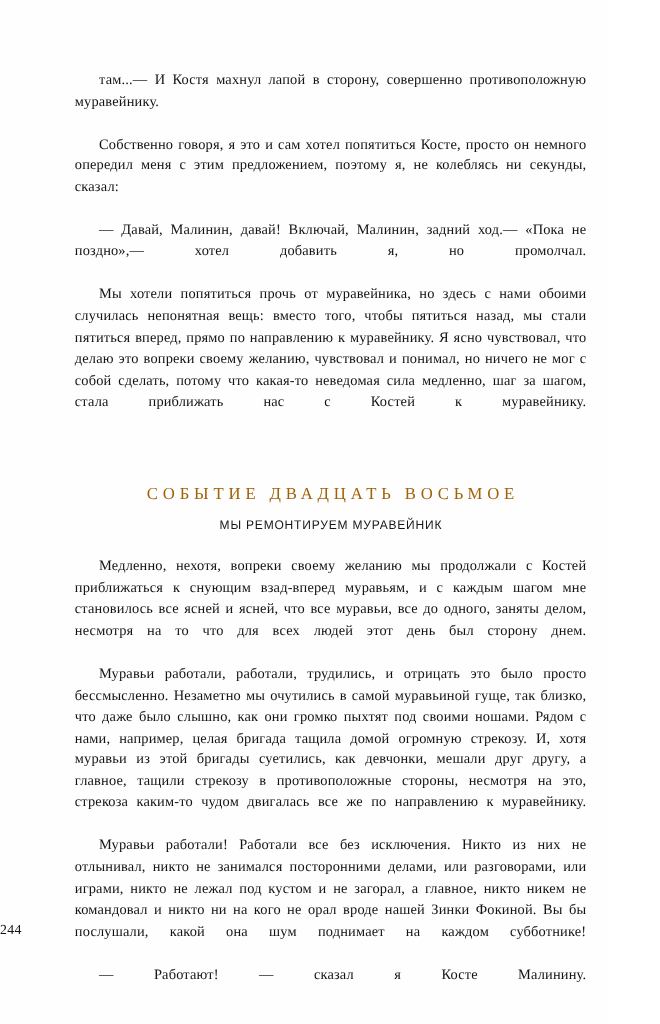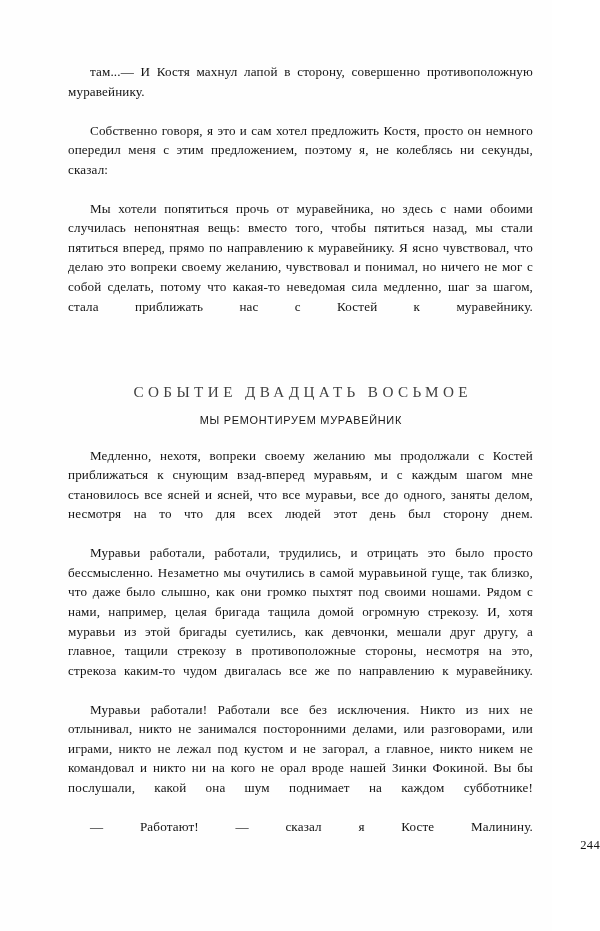--- a/index.html
+++ b/index.html
@@ -59,21 +59,21 @@
     margin-bottom: 19px;
     text-align: center;
   }
 
   .chapter-title {
     font-family: "Liberation Serif", "DejaVu Serif", serif;
     font-size: 15.2px;
     letter-spacing: 4.4px;
     text-indent: 4.4px;
     font-weight: 400;
-    color: #404040;
+    color: #a16207;
     white-space: nowrap;
     line-height: 20px;
   }
 
   .chapter-subtitle {
     margin-top: 11px;
     font-family: "Liberation Sans", "DejaVu Sans", sans-serif;
     font-size: 11.4px;
     letter-spacing: 0.75px;
     text-indent: 0.75px;
@@ -87,36 +87,37 @@
 
   .chapter-body {
     margin-top: 7px;
   }
 
   .folio {
     position: absolute;
     left: 0;
     top: 838px;
     width: 600px;
-    text-align: right;
+    text-align: left;
     font-size: 12.6px;
     letter-spacing: 0.3px;
     color: #131313;
     font-family: "Liberation Serif", "DejaVu Serif", serif;
   }
 </style>
 </head>
 <body>
 
 <div class="page">
 
   <div class="text-block">
 
     <p class="para">там...— И Костя махнул лапой в сторону, совершенно противоположную муравейнику.</p>
-    <p class="para">Собственно говоря, я это и сам хотел предложить Костя, просто он немного опередил меня с этим предложением, поэтому я, не колеблясь ни секунды, сказал:</p>
+    <p class="para">Собственно говоря, я это и сам хотел попятиться Косте, просто он немного опередил меня с этим предложением, поэтому я, не колеблясь ни секунды, сказал:</p>
+    <p class="para">— Давай, Малинин, давай! Включай, Малинин, задний ход.— «Пока не поздно»,— хотел добавить я, но промолчал.</p>
     <p class="para">Мы хотели попятиться прочь от муравейника, но здесь с нами обоими случилась непонятная вещь: вместо того, чтобы пятиться назад, мы стали пятиться вперед, прямо по направлению к муравейнику. Я ясно чувствовал, что делаю это вопреки своему желанию, чувствовал и понимал, но ничего не мог с собой сделать, потому что какая-то неведомая сила медленно, шаг за шагом, стала приближать нас с Костей к муравейнику.</p>
 
     <div class="chapter">
       <div class="chapter-title">СОБЫТИЕ ДВАДЦАТЬ ВОСЬМОЕ</div>
       <div class="chapter-subtitle">МЫ РЕМОНТИРУЕМ МУРАВЕЙНИК</div>
     </div>
 
     <div class="chapter-body">
       <p class="para">Медленно, нехотя, вопреки своему желанию мы продолжали с Костей приближаться к снующим взад-вперед муравьям, и с каждым шагом мне становилось все ясней и ясней, что все муравьи, все до одного, заняты делом, несмотря на то что для всех людей этот день был сторону днем.</p>
       <p class="para">Муравьи работали, работали, трудились, и отрицать это было просто бессмысленно. Незаметно мы очутились в самой муравьиной гуще, так близко, что даже было слышно, как они громко пыхтят под своими ношами. Рядом с нами, например, целая бригада тащила домой огромную стрекозу. И, хотя муравьи из этой бригады суетились, как девчонки, мешали друг другу, а главное, тащили стрекозу в противоположные стороны, несмотря на это, стрекоза каким-то чудом двигалась все же по направлению к муравейнику.</p>

